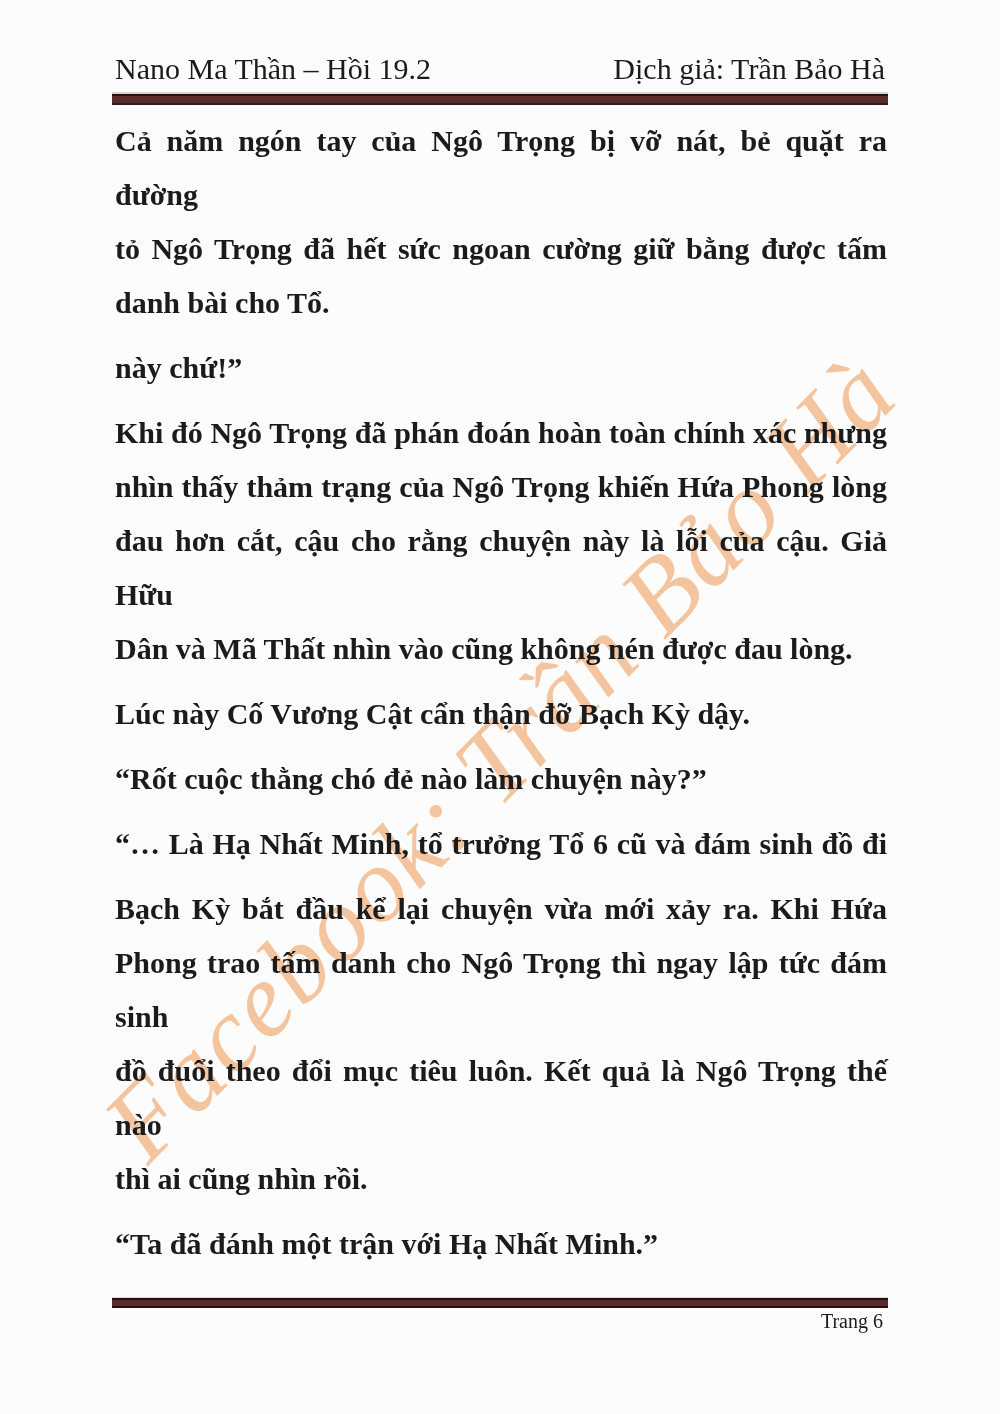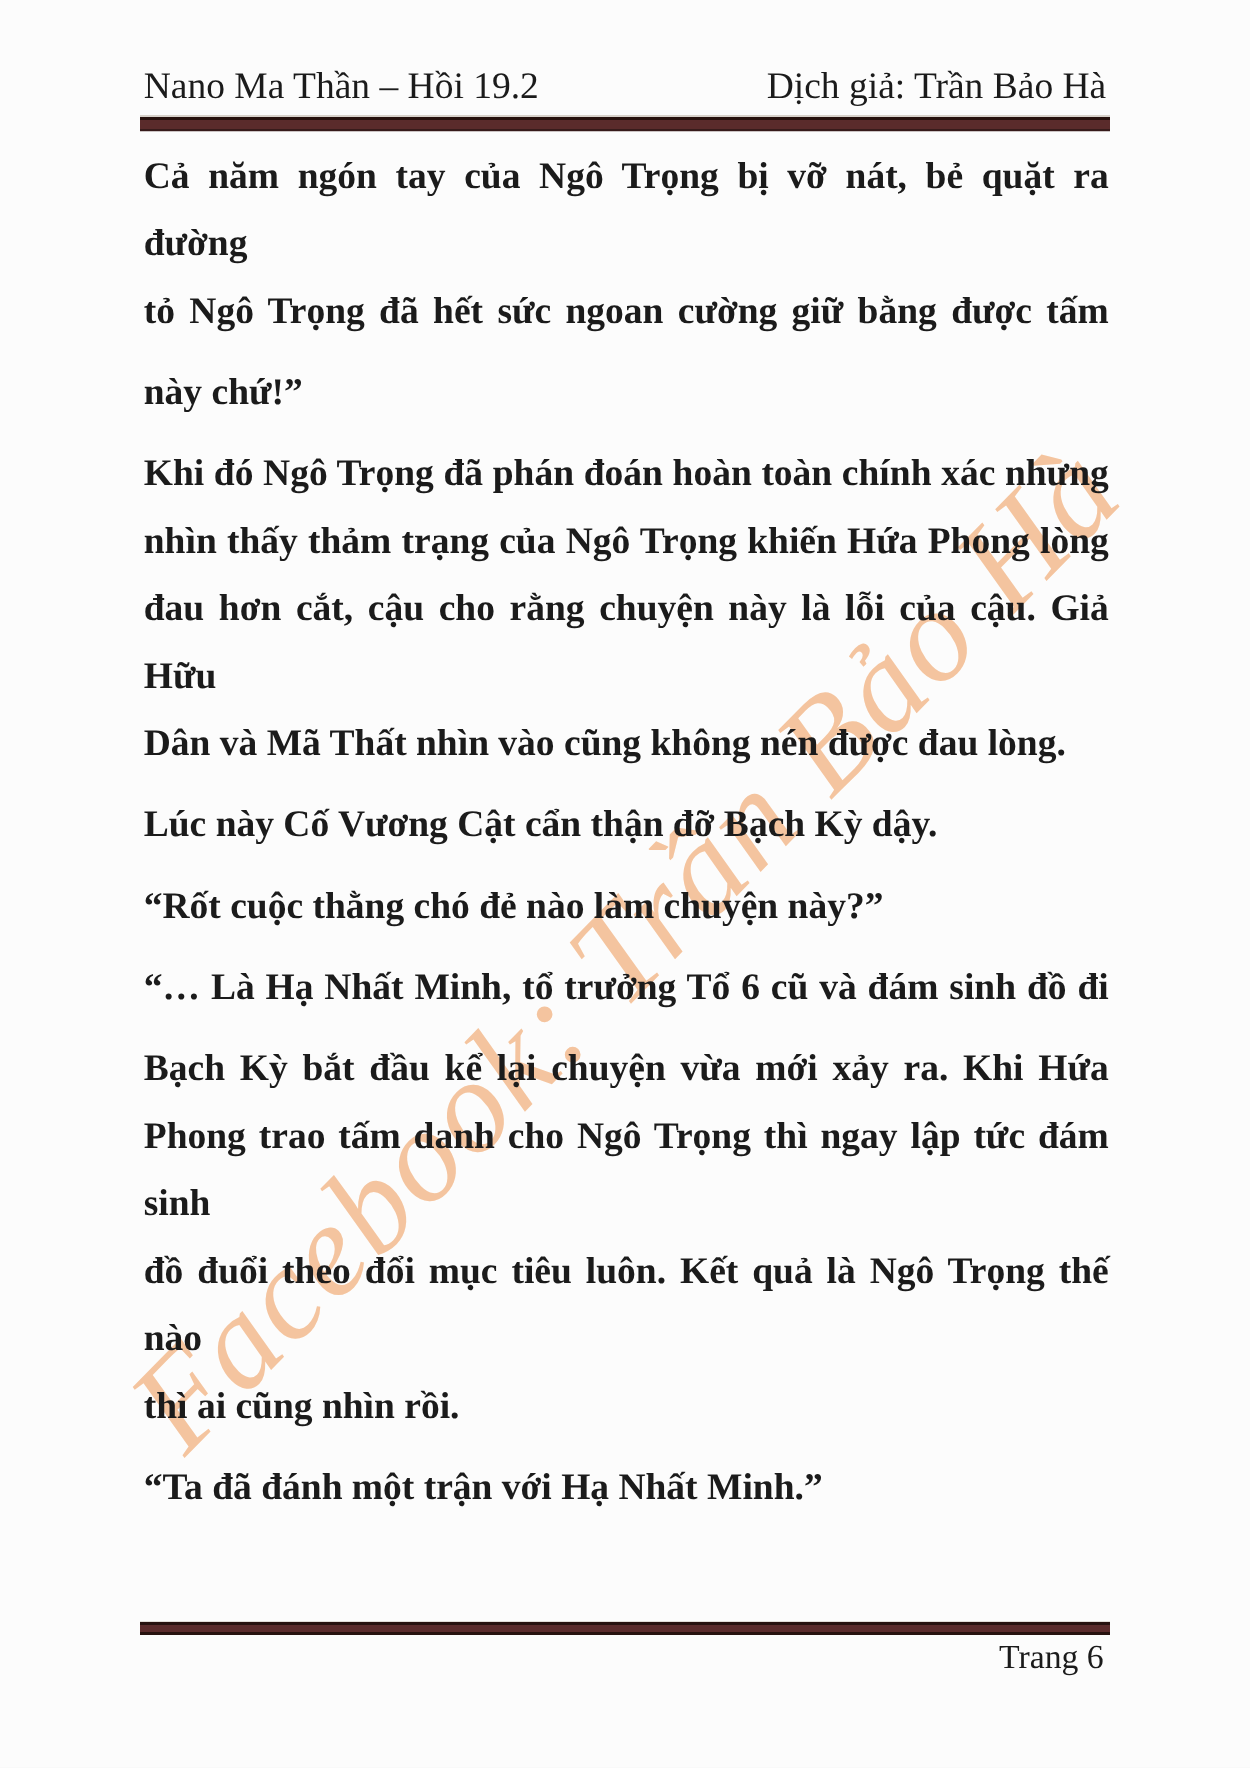--- a/index.html
+++ b/index.html
@@ -83,21 +83,21 @@
     background:linear-gradient(to bottom,
       #d8d2cb 0 1px,
       #27120f 1px 3px,
       var(--rule-color) 3px 9px,
       #27120f 9px 11px);
     z-index:2;
   }
   .footer{
     position:absolute;
     right:117px;top:1310px;
-    font-size:27px;
+    font-size:20px;
     color:var(--text-color);
     z-index:2;
   }
 </style>
 </head>
 <body>
 
 <div class="page">
 
   <div class="watermark">Facebook: Trần Bảo Hà</div>
@@ -106,20 +106,21 @@
     <span>Nano Ma Thần – Hồi 19.2</span>
     <span>Dịch giả: Trần Bảo Hà</span>
   </div>
 
   <div class="header-rule"></div>
 
   <div class="content">
       <div class="para">
         <div class="line">Cả năm ngón tay của Ngô Trọng bị vỡ nát, bẻ quặt ra đường</div>
         <div class="line">tỏ Ngô Trọng đã hết sức ngoan cường giữ bằng được tấm</div>
+        <div class="line last">danh bài cho Tổ.</div>
       </div>
       <div class="para">
         <div class="line last">này chứ!”</div>
       </div>
       <div class="para">
         <div class="line">Khi đó Ngô Trọng đã phán đoán hoàn toàn chính xác nhưng</div>
         <div class="line">nhìn thấy thảm trạng của Ngô Trọng khiến Hứa Phong lòng</div>
         <div class="line">đau hơn cắt, cậu cho rằng chuyện này là lỗi của cậu. Giả Hữu</div>
         <div class="line last">Dân và Mã Thất nhìn vào cũng không nén được đau lòng.</div>
       </div>

